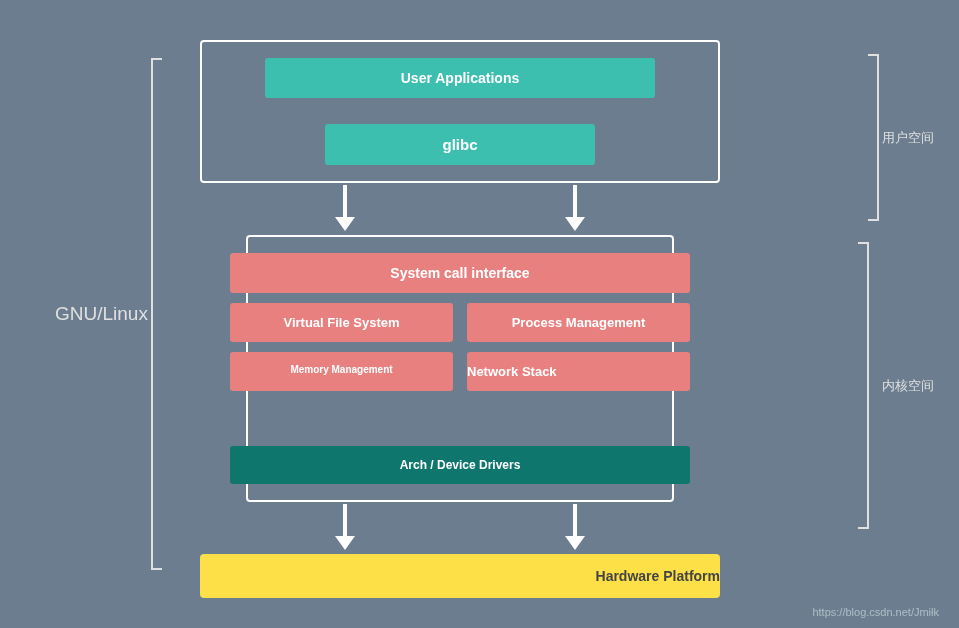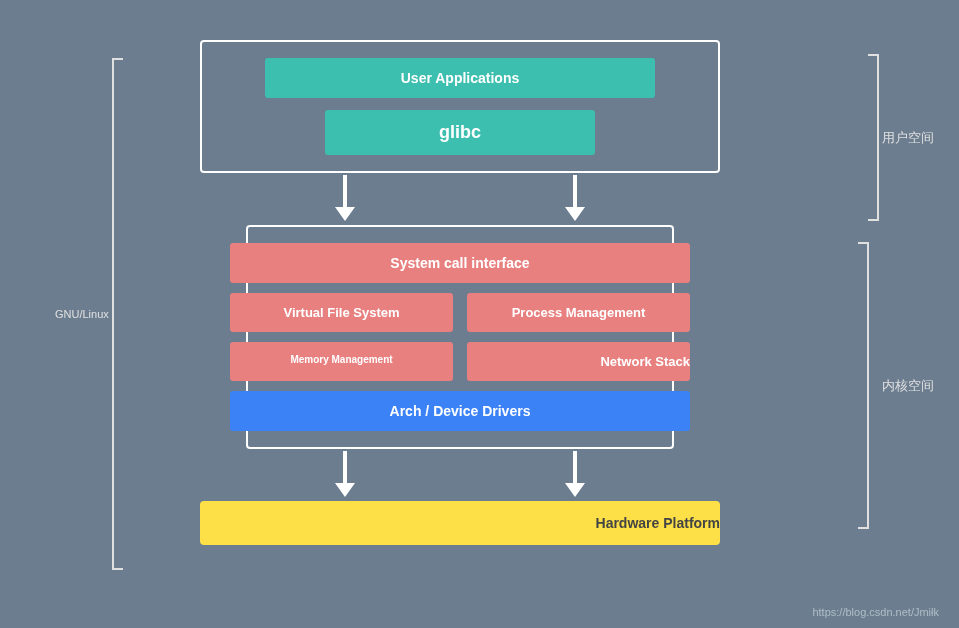--- a/index.html
+++ b/index.html
@@ -18,21 +18,21 @@
       stroke: #e0e0e0;
       stroke-width: 2;
       fill: none;
     }
   </style>
 </head>
 <body>
 
 <div style="
   position:absolute; left:55px; top:50%; transform:translateY(-50%);
-  color:#e0e0e0; font-size:11px; display:flex; align-items:center; white-space:nowrap;">
+  color:#e0e0e0; font-size:19px; display:flex; align-items:center; white-space:nowrap;">
   <span>GNU/Linux</span>
   <svg width="18" height="520">
     <path d="M14,5 L4,5 L4,515 L14,515" class="bracket-svg" stroke="#e0e0e0" stroke-width="2" fill="none"></path>
   </svg>
 </div>
 
 <div style="
   position:absolute; right:25px; top:50px; display:flex; align-items:center; ">
   <svg width="18" height="175">
     <path d="M4,5 L14,5 L14,170 L4,170" stroke="#e0e0e0" stroke-width="2" fill="none"></path>
@@ -45,29 +45,29 @@
   <svg width="18" height="295">
     <path d="M4,5 L14,5 L14,290 L4,290" stroke="#e0e0e0" stroke-width="2" fill="none"></path>
   </svg>
   <span style="color:#e0e0e0; font-size:13px; white-space:nowrap;">内核空间</span>
 </div>
 
 <div style="position:absolute; left:160px; top:40px; width:600px; display:flex; flex-direction:column; align-items:center; gap:0;">
 
   <div style="
     width:520px; border:2px solid white; border-radius:4px;
-    padding:16px 20px; display:flex; flex-direction:column; align-items:center; gap:12px;">
+    padding:16px 20px; display:flex; flex-direction:column; align-items:center; gap:26px;">
     <div style="
       width:390px; background:#3dbfb0; color:white; text-align:center;
       padding:12px 0; border-radius:3px; font-size:14px; font-weight:bold;">
       <span>User Applications</span>
     </div>
     <div style="
       width:270px; background:#3dbfb0; color:white; text-align:center;
-      padding:12px 0; border-radius:3px; font-size:18px; font-weight:bold;">
+      padding:12px 0; border-radius:3px; font-size:15px; font-weight:bold;">
       <span>glibc</span>
     </div>
   </div>
 
   <div style="display:flex; justify-content:space-around; width:460px; height:52px; align-items:flex-start; padding-top:2px;">
     <div style="display:flex;flex-direction:column;align-items:center;">
       <div style="width:4px;height:32px;background:white;"></div>
       <div style="width:0;height:0;border-left:10px solid transparent;border-right:10px solid transparent;border-top:14px solid white;"></div>
     </div>
     <div style="display:flex;flex-direction:column;align-items:center;">
@@ -99,29 +99,29 @@
       </div>
     </div>
 
     <div style="display:flex; gap:14px; width:460px;">
       <div style="
         flex:1; background:#e88080; color:white; text-align:center;
         padding:12px 0; border-radius:3px; font-size:10px; font-weight:bold;">
         <span>Memory Management</span>
       </div>
       <div style="
-        flex:1; background:#e88080; color:white; text-align:right;
+        flex:1; background:#e88080; color:white; text-align:left;
         padding:12px 0; border-radius:3px; font-size:13px; font-weight:bold;">
         <span>Network Stack</span>
       </div>
     </div>
 
     <div style="
-      width:460px; background:#3b82f6; color:white; text-align:center;
-      padding:12px 0; border-radius:3px; font-size:14px; font-weight:bold;">
+      width:460px; background:#0f766e; color:white; text-align:center;
+      padding:12px 0; border-radius:3px; font-size:12px; font-weight:bold;margin-top:45px;">
       <span>Arch / Device Drivers</span>
     </div>
   </div>
 
   <div style="display:flex; justify-content:space-around; width:460px; height:52px; align-items:flex-start; padding-top:2px;">
     <div style="display:flex;flex-direction:column;align-items:center;">
       <div style="width:4px;height:32px;background:white;"></div>
       <div style="width:0;height:0;border-left:10px solid transparent;border-right:10px solid transparent;border-top:14px solid white;"></div>
     </div>
     <div style="display:flex;flex-direction:column;align-items:center;">

